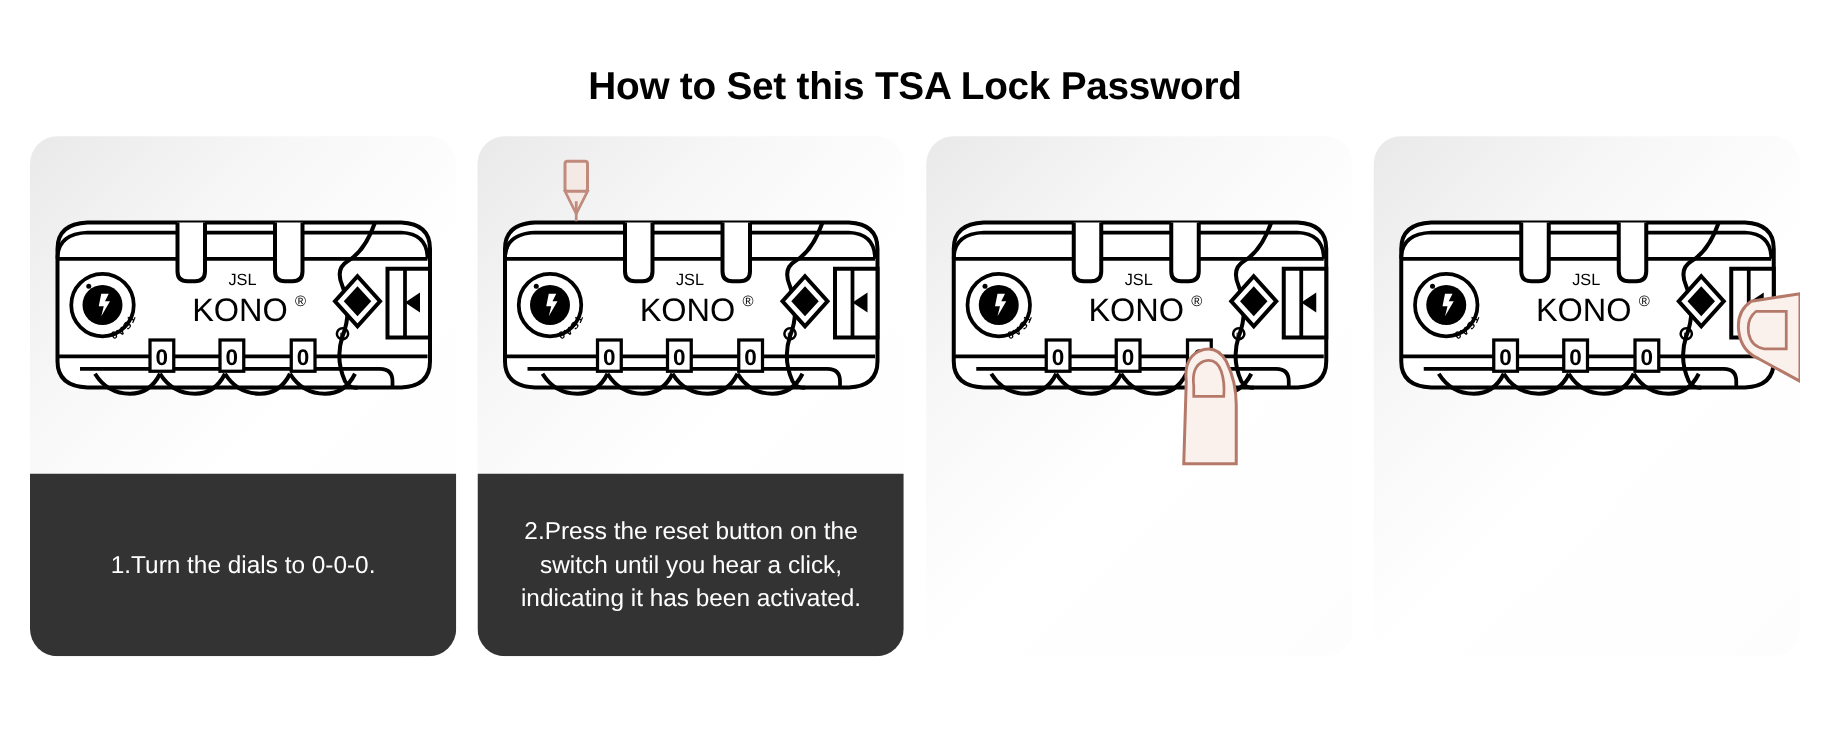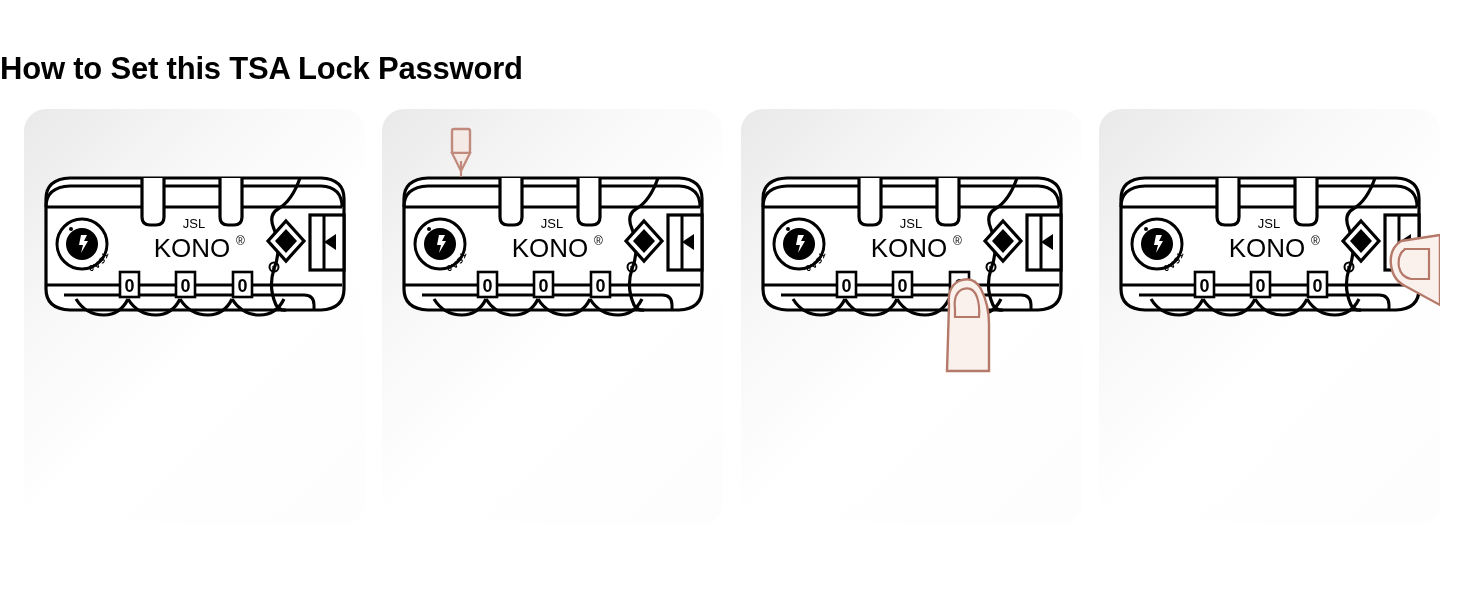--- a/index.html
+++ b/index.html
@@ -9,21 +9,21 @@
   }
   body {
     width: 1464px;
     height: 600px;
     font-family: "Liberation Sans", sans-serif;
     overflow: hidden;
     position: relative;
   }
 
   .page-title {
-    text-align: left;
+    text-align: center;
     font-size: 31px;
     font-weight: bold;
     color: #000000;
     letter-spacing: -0.2px;
     margin: 0;
     padding-top: 50px;
     line-height: 1.2;
   }
 
   .cards-row {
@@ -146,20 +146,23 @@
             <rect x="96" y="163" width="19" height="25" fill="#ffffff" stroke="#000000" stroke-width="2.6"></rect>
             <text x="105.5" y="183" text-anchor="middle" font-family="'Liberation Sans',sans-serif" font-size="18" font-weight="bold" fill="#000000">0</text>
             <rect x="152" y="163" width="19" height="25" fill="#ffffff" stroke="#000000" stroke-width="2.6"></rect>
             <text x="161.5" y="183" text-anchor="middle" font-family="'Liberation Sans',sans-serif" font-size="18" font-weight="bold" fill="#000000">0</text>
             <rect x="209" y="163" width="19" height="25" fill="#ffffff" stroke="#000000" stroke-width="2.6"></rect>
             <text x="218.5" y="183" text-anchor="middle" font-family="'Liberation Sans',sans-serif" font-size="18" font-weight="bold" fill="#000000">0</text>
           </g>
         </g>
       </svg>
     </div>
+    <div class="card-caption">
+      <p>1.Turn the dials to 0-0-0.</p>
+    </div>
   </div>
 
   <div class="card">
     <div class="card-illus">
       <svg width="341" height="270" viewBox="0 0 341 270" xmlns="http://www.w3.org/2000/svg">
         <g>
           <path d="M22 90 Q22 70 46 69 L297 69 Q320 70 320 90 L320 180 Q320 200 297 201 L46 201 Q22 200 22 180 Z" fill="#ffffff" stroke="#000000" stroke-width="3.2"></path>
           <path d="M22 98 Q22 78 46 77 L297 77 Q318 78 318 98" fill="none" stroke="#000000" stroke-width="3"></path>
           <line x1="22" y1="98" x2="318" y2="98" stroke="#000000" stroke-width="3"></line>
           <path d="M118 69 L118 108 Q118 116 126 116 L132 116 Q140 116 140 108 L140 69" fill="#ffffff" stroke="#000000" stroke-width="3.2"></path>
@@ -209,20 +212,25 @@
           </g>
 
           <g>
             <rect x="70" y="20" width="18" height="24" rx="2" fill="#f5e9e6" stroke="#c08a7c" stroke-width="2.4" transform="translate(0,0)"></rect>
             <path d="M70 44 L79 62 L88 44 Z" fill="#f5e9e6" stroke="#c08a7c" stroke-width="2.2"></path>
             <path d="M79 52 L79 68" stroke="#c08a7c" stroke-width="2.2"></path>
           </g>
         </g>
       </svg>
     </div>
+    <div class="card-caption">
+      <p>2.Press the reset button on the
+switch until you hear a click,
+indicating it has been activated.</p>
+    </div>
   </div>
 
   <div class="card">
     <div class="card-illus">
       <svg width="341" height="270" viewBox="0 0 341 270" xmlns="http://www.w3.org/2000/svg">
         <g>
           <path d="M22 90 Q22 70 46 69 L297 69 Q320 70 320 90 L320 180 Q320 200 297 201 L46 201 Q22 200 22 180 Z" fill="#ffffff" stroke="#000000" stroke-width="3.2"></path>
           <path d="M22 98 Q22 78 46 77 L297 77 Q318 78 318 98" fill="none" stroke="#000000" stroke-width="3"></path>
           <line x1="22" y1="98" x2="318" y2="98" stroke="#000000" stroke-width="3"></line>
           <path d="M118 69 L118 108 Q118 116 126 116 L132 116 Q140 116 140 108 L140 69" fill="#ffffff" stroke="#000000" stroke-width="3.2"></path>

